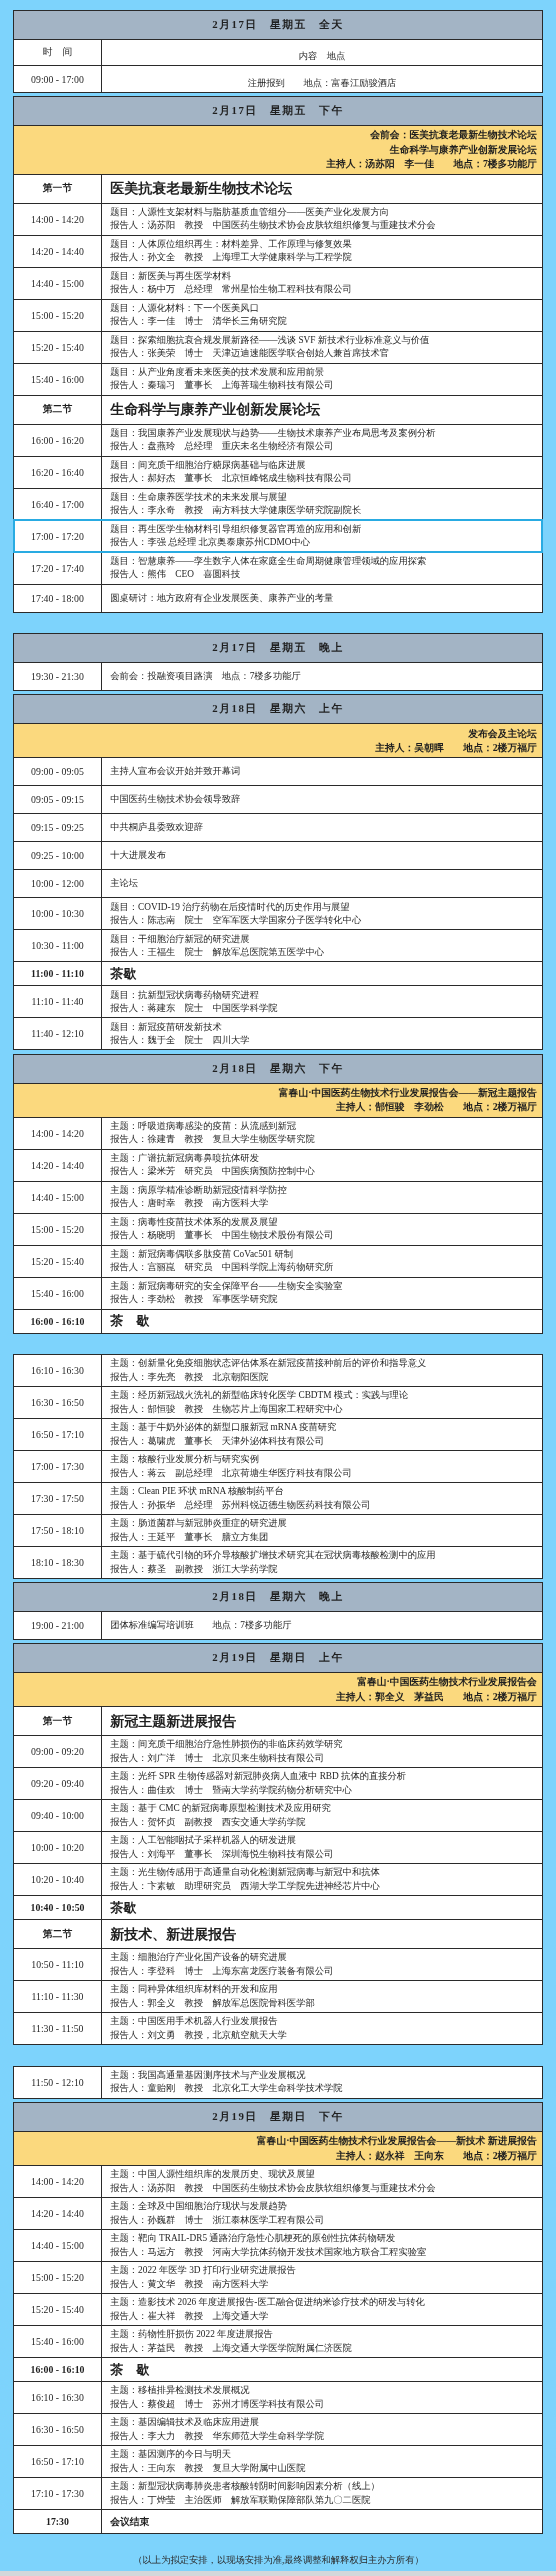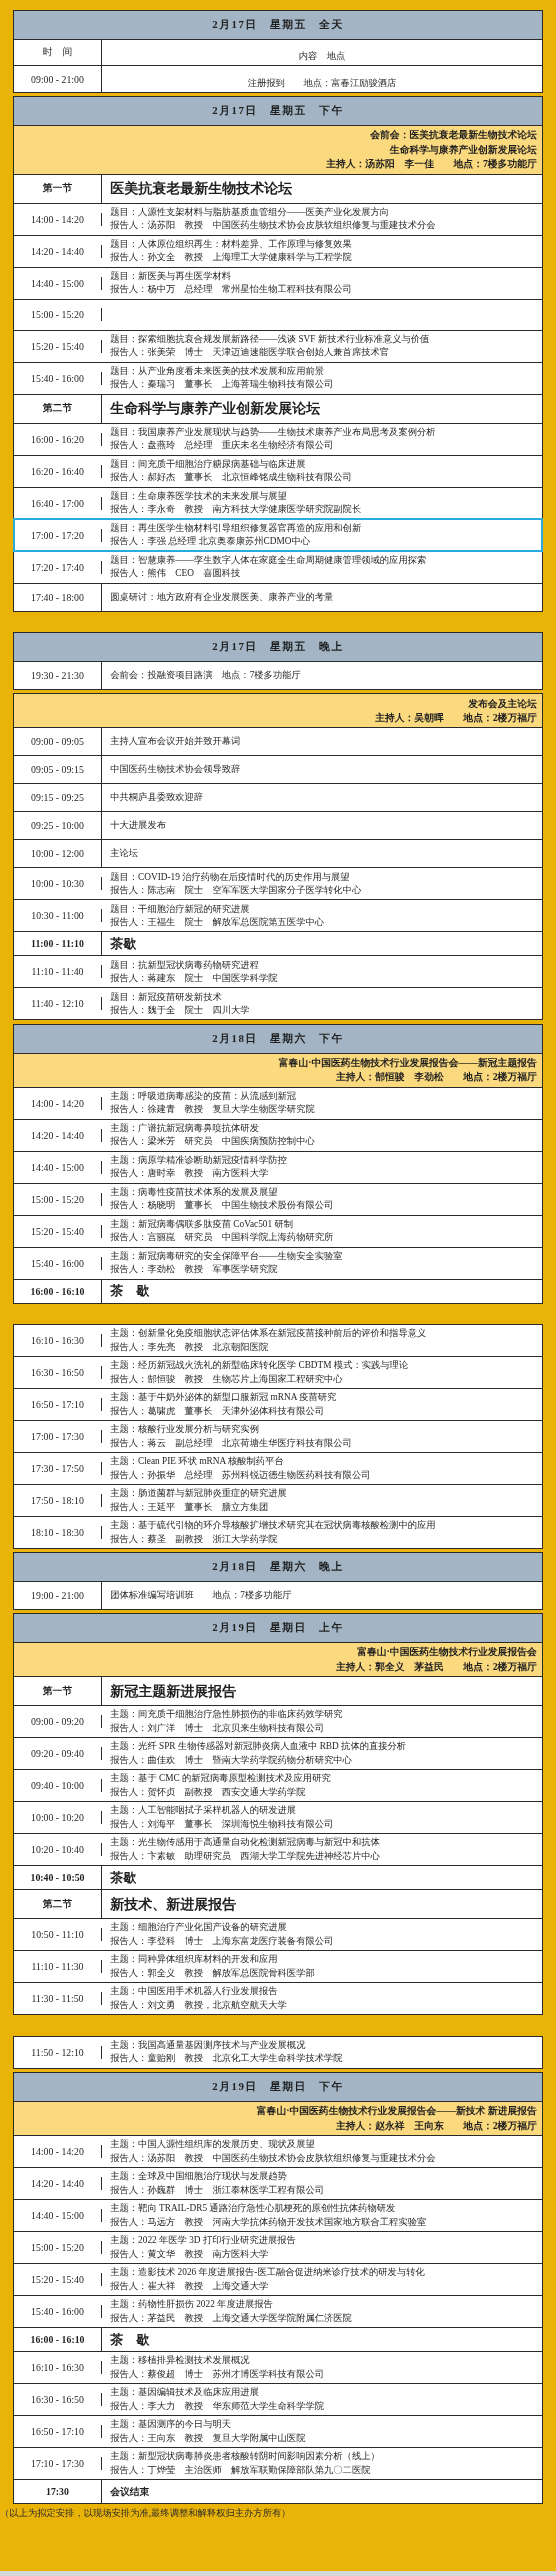--- a/index.html
+++ b/index.html
@@ -1,44 +1,44 @@
 <!DOCTYPE html>
 <html style="font-size:8.2px"><head>
 <meta charset="utf-8">
 <style>
   html,body{margin:0;padding:0;background:#ffffff;}
   body{width:557px;font-family:"Liberation Serif","DejaVu Serif",serif;color:#1f1f1f;}
-  .page{position:relative;width:557px;height:2576px;overflow:hidden;background:#eab308;}
+  .page{position:relative;width:557px;height:2576px;overflow:hidden;background:#7dd3fc;}
   #doc{padding-top:10.3px;}
   .chunk{margin-left:13px;width:530px;border:1.5px solid #2a2a2a;box-sizing:border-box;background:#fff;}
   .gap-small{margin-top:3.1px;}
   .gap-large{margin-top:20.6px;}
   .gap-none{margin-top:0;}
   .row{display:flex;border-top:1px solid #2a2a2a;align-items:stretch;box-sizing:border-box;}
   .chunk .row:first-child{border-top:none;}
   .r-day{background:#a3b4c5;justify-content:center;align-items:center;font-weight:bold;font-size:10.8px;min-height:28px;letter-spacing:1.5px;}
   .r-banner{background:#fbd97e;flex-direction:column;justify-content:center;align-items:flex-end;font-weight:bold;font-size:9.8px;padding:2.1px 5.2px;text-align:center;}
   .banner-line{line-height:14.4px;}
   .cell{box-sizing:border-box;}
   .cell.time{width:88px;flex:0 0 88px;border-right:1px solid #2a2a2a;display:flex;align-items:center;justify-content:center;font-size:9.8px;text-align:center;padding:1px;}
   .cell.content{flex:1;display:flex;flex-direction:column;justify-content:center;padding:2.1px 8.2px;font-size:9.3px;}
   .line{line-height:13.4px;}
-  .r-talk{min-height:31px;align-items:center;}
+  .r-talk{min-height:31px;}
   .r-head{min-height:26px;}
   .r-head .cell.content,.r-ctr .cell.content{align-items:center;justify-content:flex-end;}
   .r-ctr{min-height:27px;}
   .r-single{min-height:28px;}
   .r-sec{min-height:29px;font-weight:bold;}
   .r-sec .cell.content{font-size:14px;}
   .r-slim{min-height:24px;font-weight:bold;}
   .r-slim .cell.content{font-size:13px;}
   .r-end{min-height:24px;font-weight:bold;}
   .r-end .cell.content{font-size:9.8px;}
   .hl{position:relative;outline:2.6px solid #29abe2;outline-offset:-1px;z-index:5;}
-  .footer-note{font-size:9.3px;margin-top:3px;color:#2a2a2a;}
+  .footer-note{text-align:center;font-size:9.3px;margin-top:20px;color:#2a2a2a;}
   .bottom-strip{position:absolute;left:0;bottom:0;width:557px;height:5.2px;background:#d3d7da;}
 </style>
 </head>
 <body>
 
 <div class="page">
   <div id="doc">
       <div class="chunk gap-none">
         <div class="row r-day">
           <span>2月17日　星期五　全天</span>
@@ -46,21 +46,21 @@
         <div class="row r-head">
           <div class="cell time">
             <span>时　间</span>
           </div>
           <div class="cell content">
             <div class="line">内容　地点</div>
           </div>
         </div>
         <div class="row r-ctr">
           <div class="cell time">
-            <span>09:00 - 21:00</span>
+            <span>09:00 - 17:00</span>
           </div>
           <div class="cell content">
             <div class="line">注册报到　　地点：富春江励骏酒店</div>
           </div>
         </div>
       </div>
       <div class="chunk gap-small">
         <div class="row r-day">
           <span>2月17日　星期五　下午</span>
         </div>
@@ -101,20 +101,24 @@
           </div>
           <div class="cell content">
             <div class="line">题目：新医美与再生医学材料</div>
             <div class="line">报告人：杨中万　总经理　常州星怡生物工程科技有限公司</div>
           </div>
         </div>
         <div class="row r-talk">
           <div class="cell time">
             <span>15:00 - 15:20</span>
           </div>
+          <div class="cell content">
+            <div class="line">题目：人源化材料：下一个医美风口</div>
+            <div class="line">报告人：李一佳　博士　清华长三角研究院</div>
+          </div>
         </div>
         <div class="row r-talk">
           <div class="cell time">
             <span>15:20 - 15:40</span>
           </div>
           <div class="cell content">
             <div class="line">题目：探索细胞抗衰合规发展新路径——浅谈 SVF 新技术行业标准意义与价值</div>
             <div class="line">报告人：张美荣　博士　天津迈迪速能医学联合创始人兼首席技术官</div>
           </div>
         </div>
@@ -196,20 +200,23 @@
         <div class="row r-single">
           <div class="cell time">
             <span>19:30 - 21:30</span>
           </div>
           <div class="cell content">
             <div class="line">会前会：投融资项目路演　地点：7楼多功能厅</div>
           </div>
         </div>
       </div>
       <div class="chunk gap-small">
+        <div class="row r-day">
+          <span>2月18日　星期六　上午</span>
+        </div>
         <div class="row r-banner">
           <div class="banner-line">发布会及主论坛</div>
           <div class="banner-line">主持人：吴朝晖　　地点：2楼万福厅</div>
         </div>
         <div class="row r-single">
           <div class="cell time">
             <span>09:00 - 09:05</span>
           </div>
           <div class="cell content">
             <div class="line">主持人宣布会议开始并致开幕词</div>

